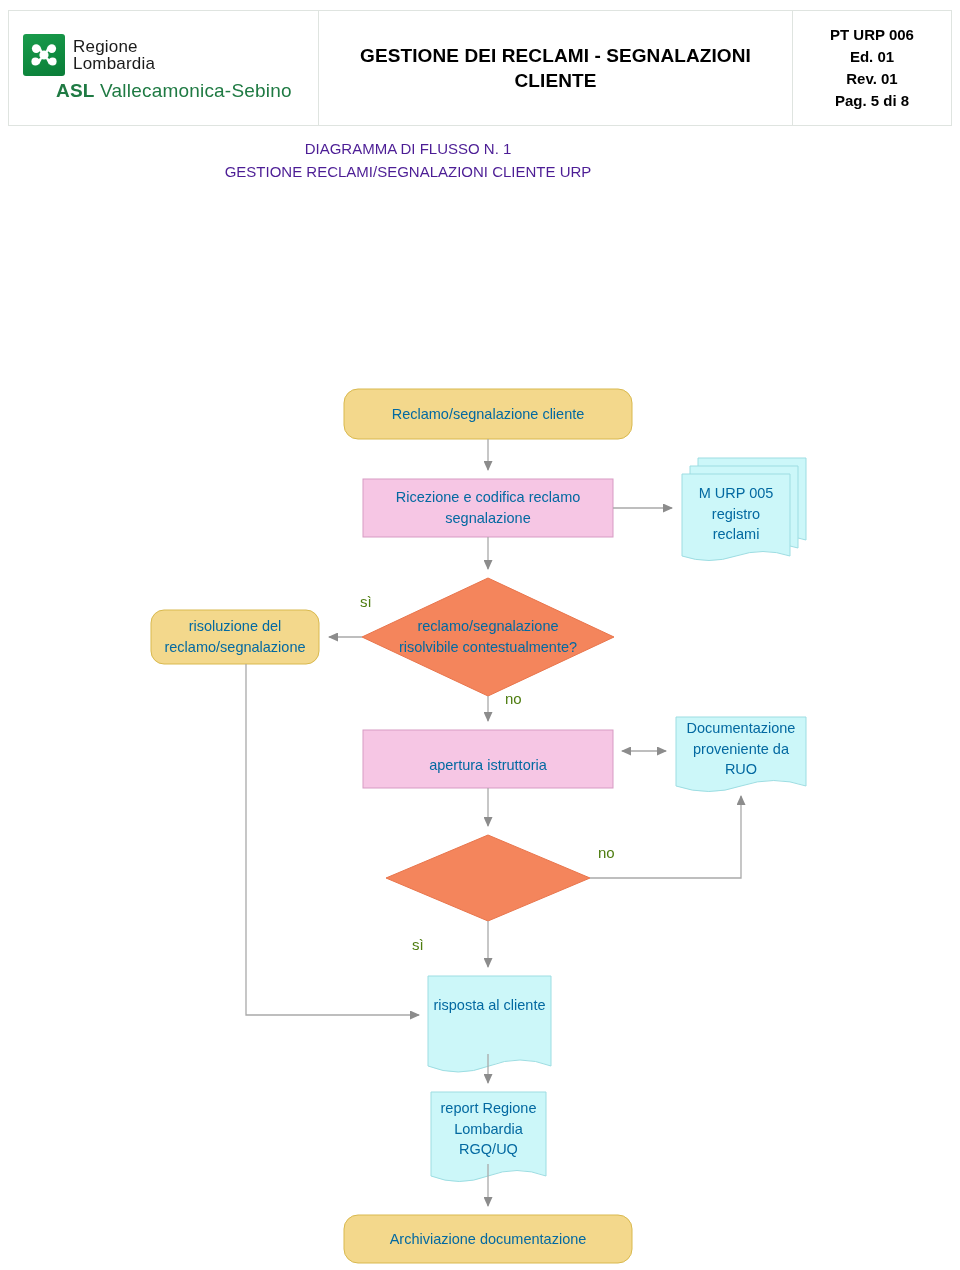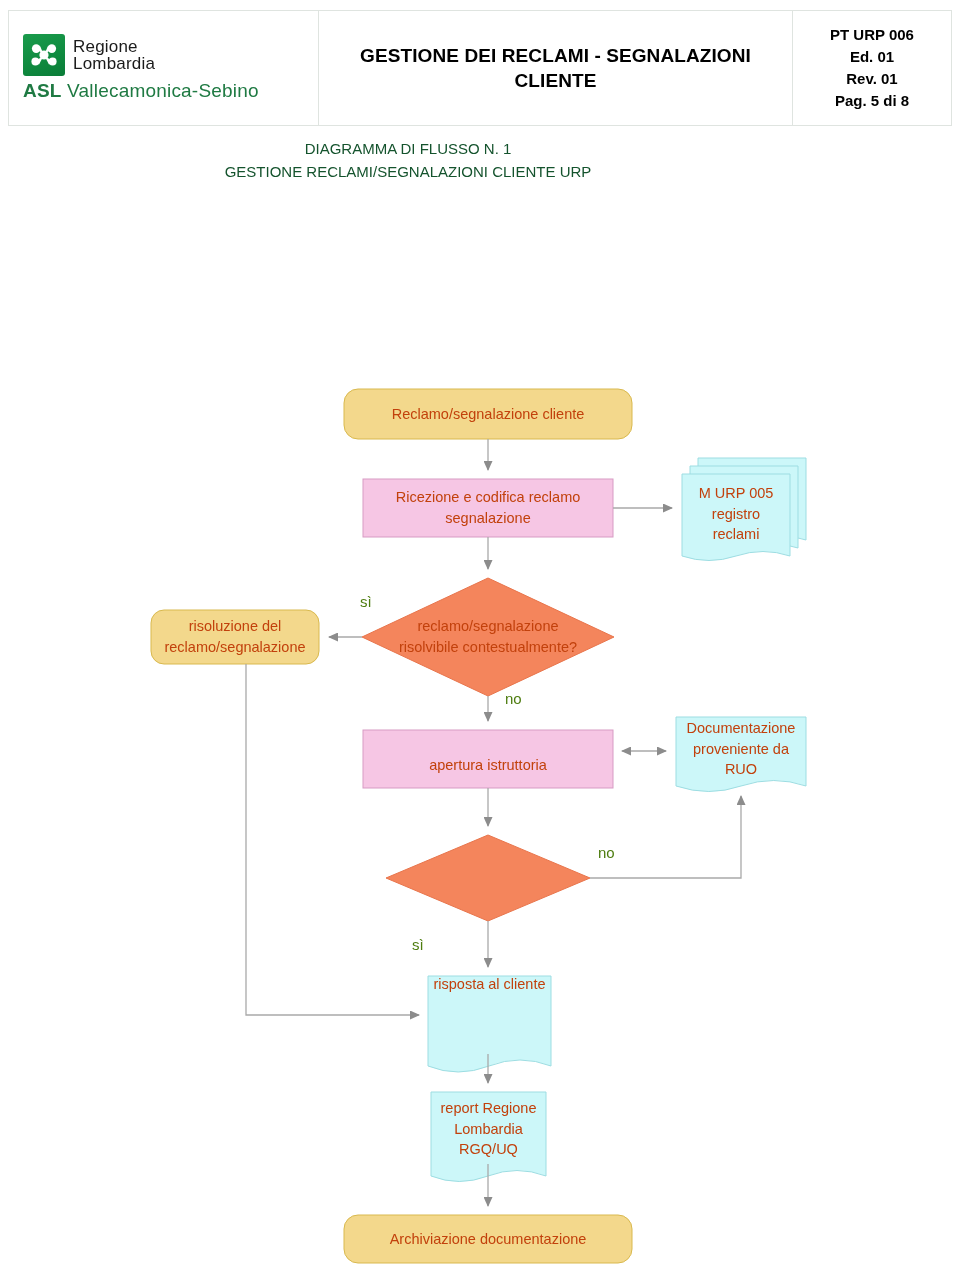--- a/index.html
+++ b/index.html
@@ -53,21 +53,21 @@
   .logo-mark svg { position: absolute; left: 0; top: 0; }
   .logo-words {
     font-size: 17px; line-height: 1.02;
     color: #1b1b1b; letter-spacing: .2px;
   }
   .logo-words div:nth-child(1){ }
   .asl-line {
     font-size: 19px; color: #1f7a43;
     letter-spacing: .2px; white-space: nowrap;
   }
-  .asl-line .asl { font-weight: bold; }
+  .asl-line .asl { font-weight: bold; margin-left: 33px; }
 
   .header-title {
     font-size: 19px; font-weight: bold; color: #000;
     text-align: center; line-height: 1.32; letter-spacing: .1px;
   }
   .header-meta {
     font-size: 15px; font-weight: bold; color: #000;
     text-align: center; line-height: 1.48;
   }
 
@@ -77,29 +77,29 @@
     left: 0; top: 126px;
     width: 960px; height: 1144px;
   }
   #flow svg { position: absolute; left: 0; top: 0; }
 
   
   #diagram-caption {
     position: absolute;
     left: 0; top: 138px; width: 816px;
     text-align: center;
-    font-size: 15px; color: #14532d; line-height: 1.5;
+    font-size: 15px; color: #4c1d95; line-height: 1.5;
   }
 
   
   .nodelabel {
     position: absolute;
     display: flex; align-items: center; justify-content: center;
     text-align: center;
-    font-size: 14.5px; color: #c2410c; line-height: 1.42;
+    font-size: 14.5px; color: #0369a1; line-height: 1.42;
     pointer-events: none;
   }
   .edgelabel {
     position: absolute;
     font-size: 15px; color: #4d7c0f;
   }
 </style>
 </head>
 <body>
 
@@ -237,21 +237,21 @@
   <div class="nodelabel" style="left:151px; top:484px; width:168px; height:54px; white-space:pre-line;">risoluzione del
 reclamo/segnalazione</div>
 
   <div class="nodelabel" style="left:363px; top:604px; width:250px; height:70px;">apertura istruttoria</div>
 
   <div class="nodelabel" style="left:676px; top:592px; width:130px; height:62px; white-space:pre-line;">Documentazione
 proveniente da
 RUO</div>
 
 
-  <div class="nodelabel" style="left:428px; top:832px; width:123px; height:52px;">risposta al cliente</div>
+  <div class="nodelabel" style="left:428px; top:853px; width:123px; height:52px;">risposta al cliente</div>
 
   <div class="nodelabel" style="left:431px; top:968px; width:115px; height:70px; white-space:pre-line;">report Regione
 Lombardia
 RGQ/UQ</div>
 
   <div class="nodelabel" style="left:344px; top:1089px; width:288px; height:48px;">Archiviazione documentazione</div>
 
   <div class="edgelabel" style="left:360px; top:467px;">sì</div>
 
   <div class="edgelabel" style="left:505px; top:564px;">no</div>

